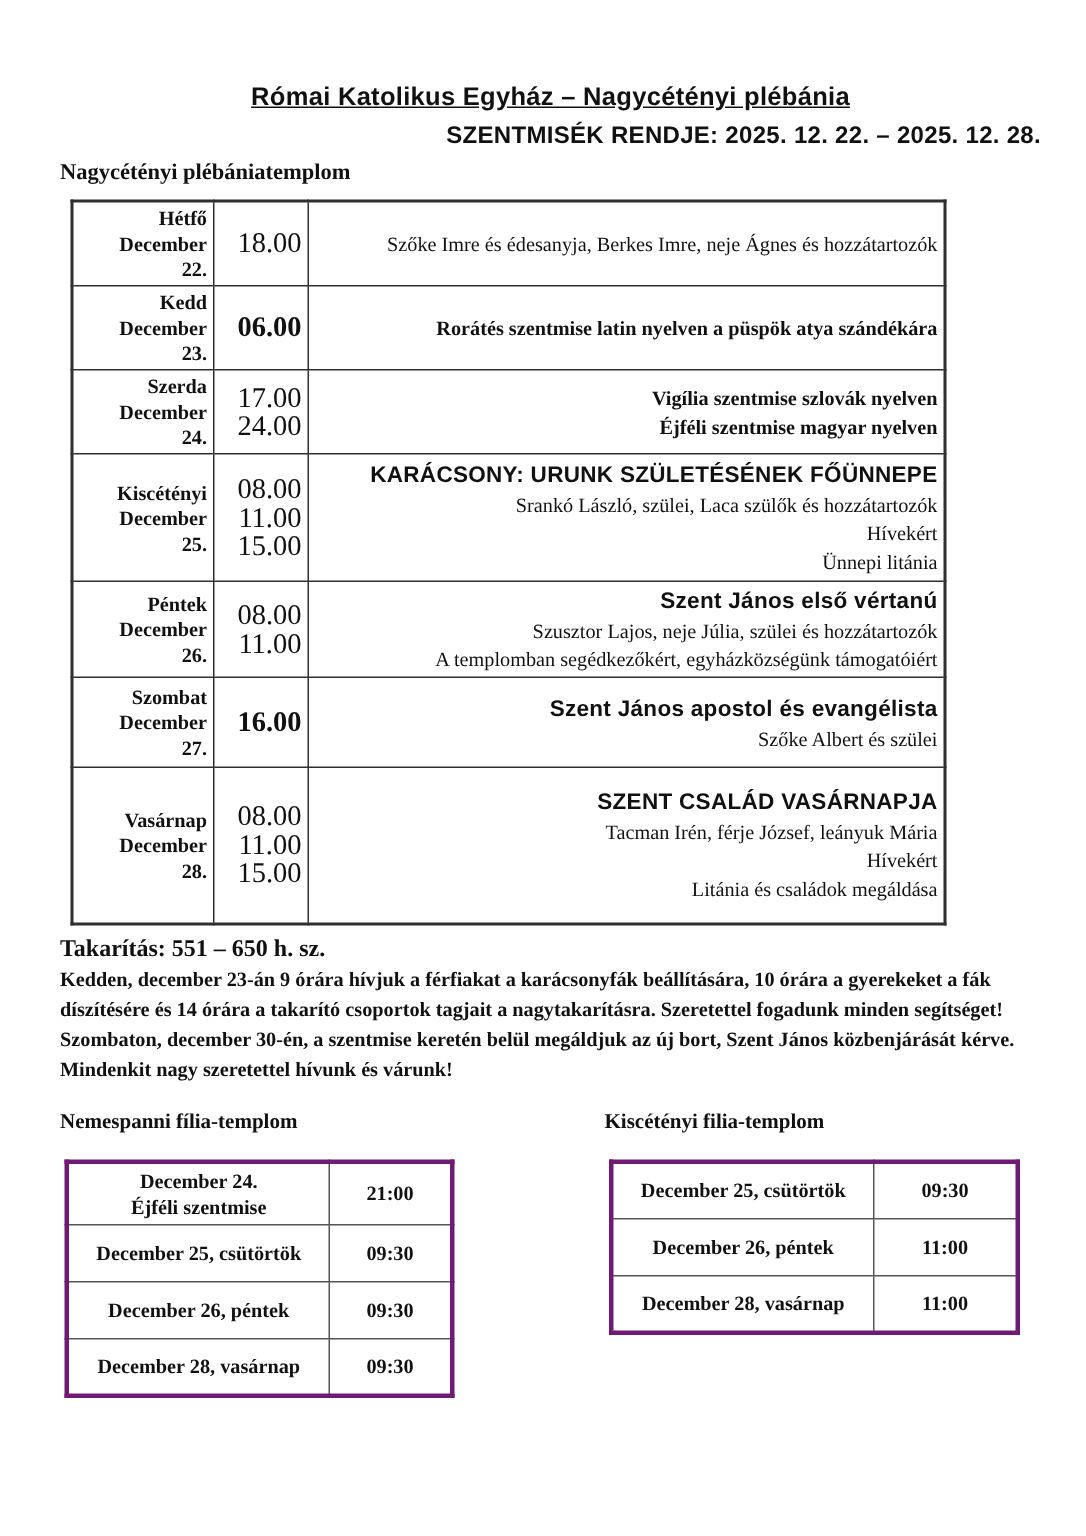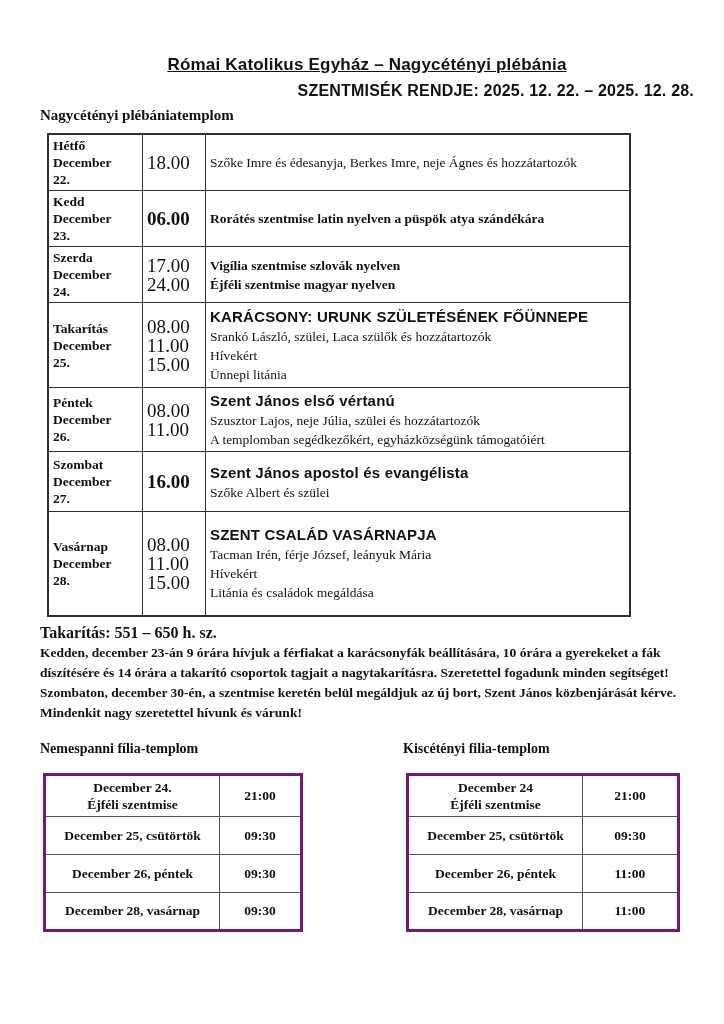--- a/index.html
+++ b/index.html
@@ -45,21 +45,21 @@
   
   .main-table {
     border-collapse: collapse;
     table-layout: fixed;
     width: 584px;
     margin-left: 7px;
     border: 2px solid #2f2f2f;
   }
   .main-table td {
     border: 1px solid #2f2f2f;
-    text-align: left;
+    text-align: right;
     vertical-align: middle;
     padding: 2px 4px;
     overflow: hidden;
   }
   .main-table tr:nth-child(1) { height: 55px; }
   .main-table tr:nth-child(2) { height: 53px; }
   .main-table tr:nth-child(3) { height: 55px; }
   .main-table tr:nth-child(4) { height: 85px; }
   .main-table tr:nth-child(5) { height: 58px; }
   .main-table tr:nth-child(6) { height: 60px; }
@@ -181,21 +181,21 @@
             <div>17.00</div>
             <div>24.00</div>
           </td>
           <td class="desc-cell">
             <div class="line-bold">Vigília szentmise szlovák nyelven</div>
             <div class="line-bold">Éjféli szentmise magyar nyelven</div>
           </td>
         </tr>
         <tr>
           <td class="day-cell">
-            <div>Takarítás</div>
+            <div>Kiscétényi</div>
             <div>December</div>
             <div>25.</div>
           </td>
           <td class="time-cell">
             <div>08.00</div>
             <div>11.00</div>
             <div>15.00</div>
           </td>
           <td class="desc-cell">
             <div class="line-feast">KARÁCSONY: URUNK SZÜLETÉSÉNEK FŐÜNNEPE</div>
@@ -295,27 +295,20 @@
           </tbody>
       </table>
     </div>
 
     <div class="filia-block">
       <div class="filia-title">Kiscétényi filia-templom</div>
       <table class="filia-table filia-right">
         <tbody>
             <tr>
               <td class="label-cell">
-                <div>December 24</div>
-                <div>Éjféli szentmise</div>
-              </td>
-              <td class="ftime-cell">21:00</td>
-            </tr>
-            <tr>
-              <td class="label-cell">
                 <div>December 25, csütörtök</div>
               </td>
               <td class="ftime-cell">09:30</td>
             </tr>
             <tr>
               <td class="label-cell">
                 <div>December 26, péntek</div>
               </td>
               <td class="ftime-cell">11:00</td>
             </tr>

